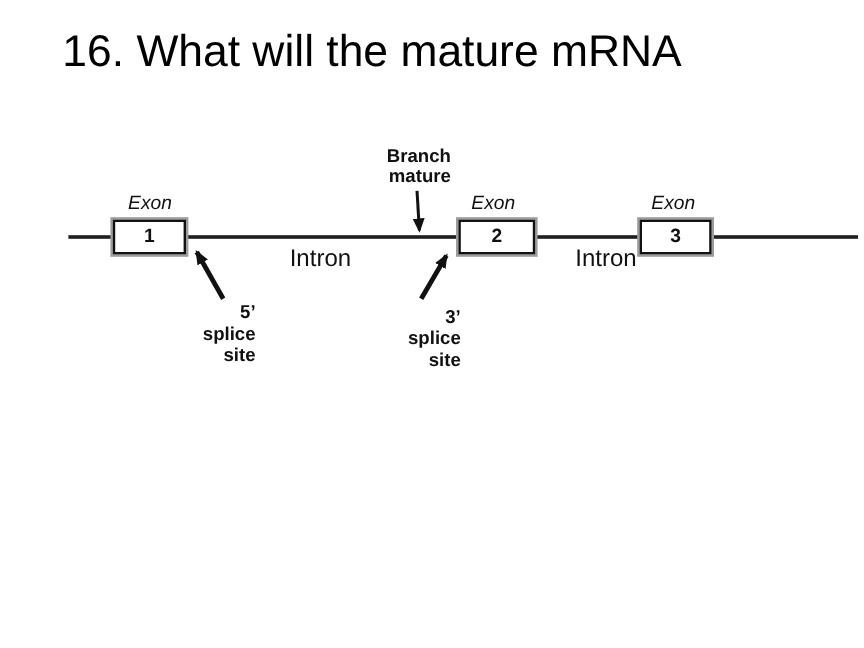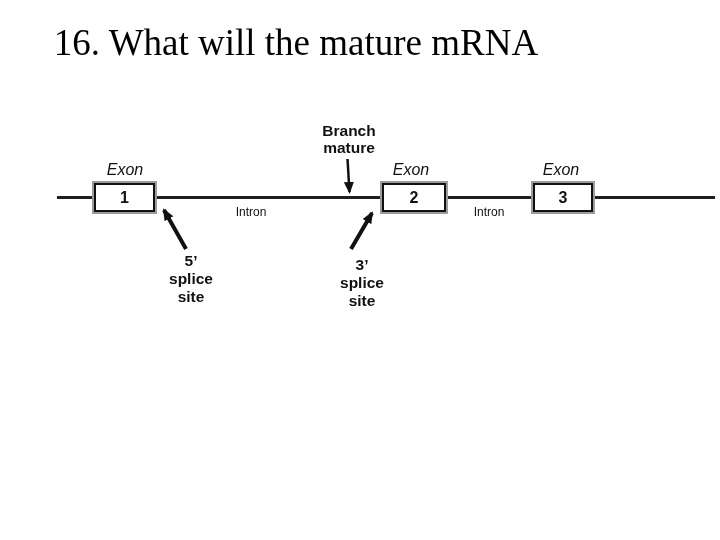--- a/index.html
+++ b/index.html
@@ -8,28 +8,27 @@
     width: 720px;
     height: 540px;
     background: #ffffff;
     overflow: hidden;
     font-family: "Liberation Sans", sans-serif;
     color: #111;
   }
   .title {
     position: absolute;
     top: 20px;
-    left: 0;
+    left: 14px;
     width: 592px;
     text-align: center;
     font-size: 37px;
     line-height: 45px;
     color: #000;
     white-space: nowrap;
-    font-family: Liberation Serif, serif;
   }
   .title span { display: block; }
 
   
   .gene-line {
     position: absolute;
     left: 57px;
     top: 196px;
     width: 658px;
     height: 3px;
@@ -52,30 +51,30 @@
     font-size: 16px;
     color: #111;
   }
   .exon-box.b1 { left: 94px;  width: 61px; }
   .exon-box.b2 { left: 382px; width: 64px; }
   .exon-box.b3 { left: 533px; width: 60px; }
 
   .lbl {
     position: absolute;
     transform: translateX(-50%);
-    text-align: center;
+    text-align: right;
     white-space: nowrap;
     color: #111;
   }
   .lbl span { display: block; }
   .exon-lbl   { font-size: 16px; top: 161px; font-style: italic; }
   .exon-lbl.e1 { left: 125px; }
   .exon-lbl.e2 { left: 411px; }
   .exon-lbl.e3 { left: 561px; }
-  .intron-lbl { font-size: 12px; top: 205px; }
+  .intron-lbl { font-size: 20px; top: 205px; margin-left: 16px; }
   .intron-lbl.i1 { left: 251px; }
   .intron-lbl.i2 { left: 489px; }
   .branch-lbl {
     left: 349px; top: 122px;
     font-weight: bold; font-size: 15.5px; line-height: 17px;
   }
   .splice-lbl {
     font-weight: bold; font-size: 15.5px; line-height: 18px;
   }
   .splice-lbl.s5 { left: 191px; top: 252px; }

